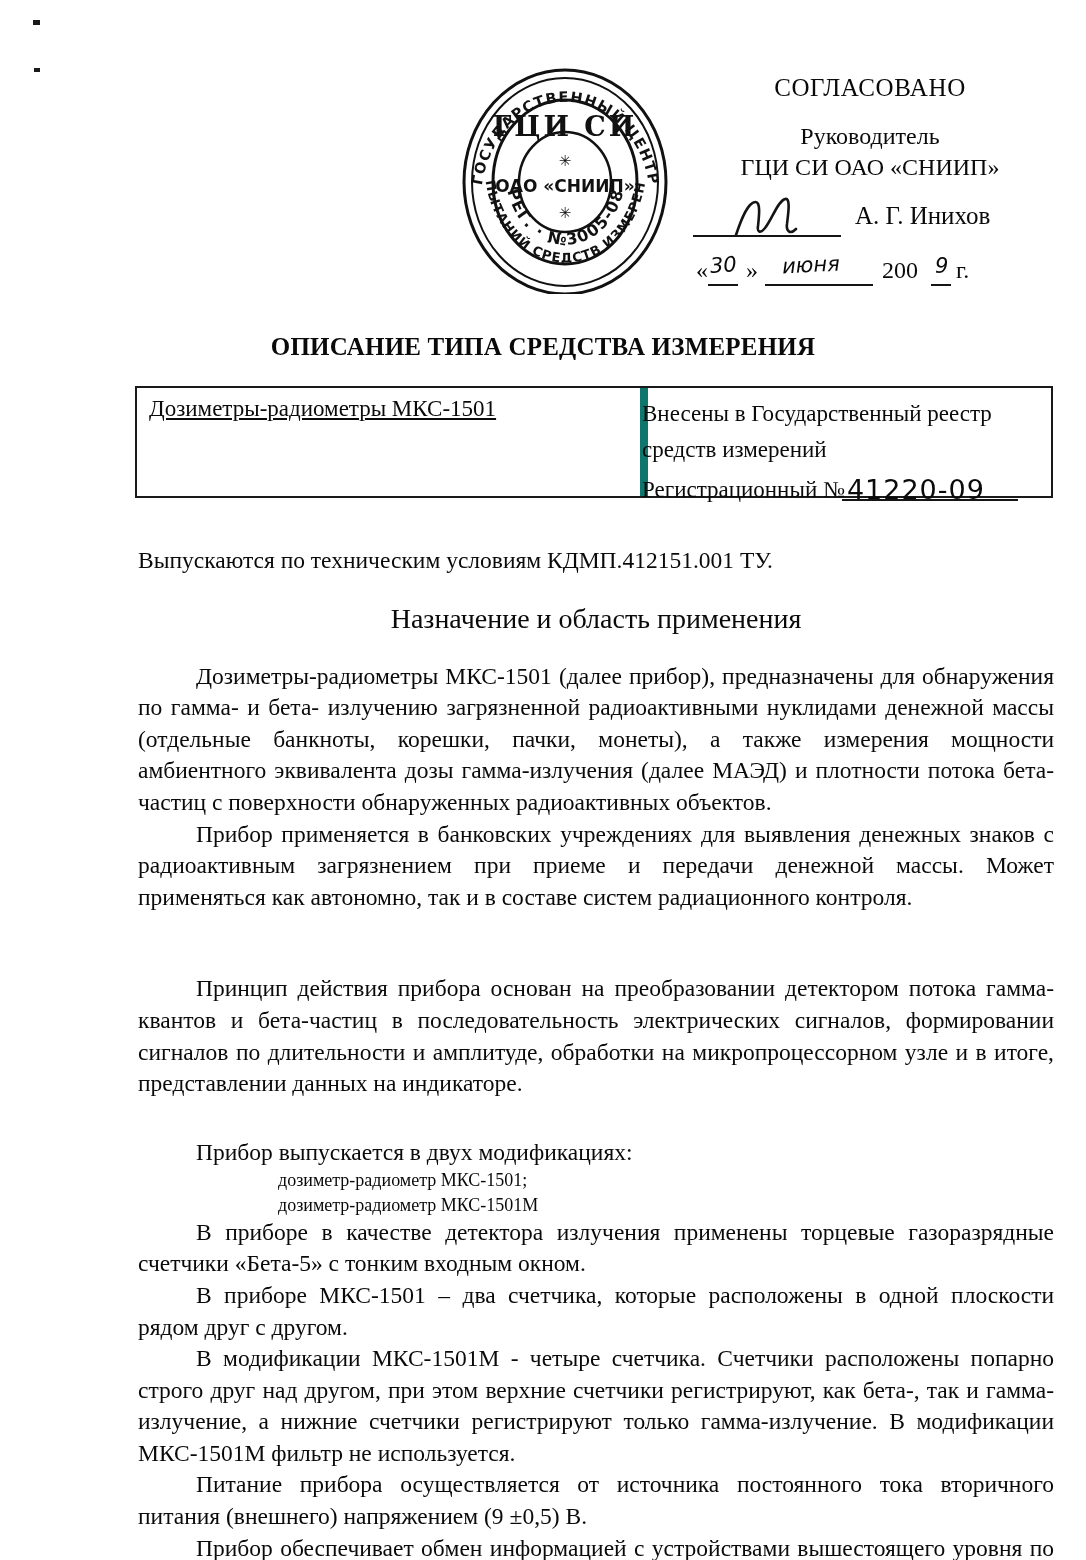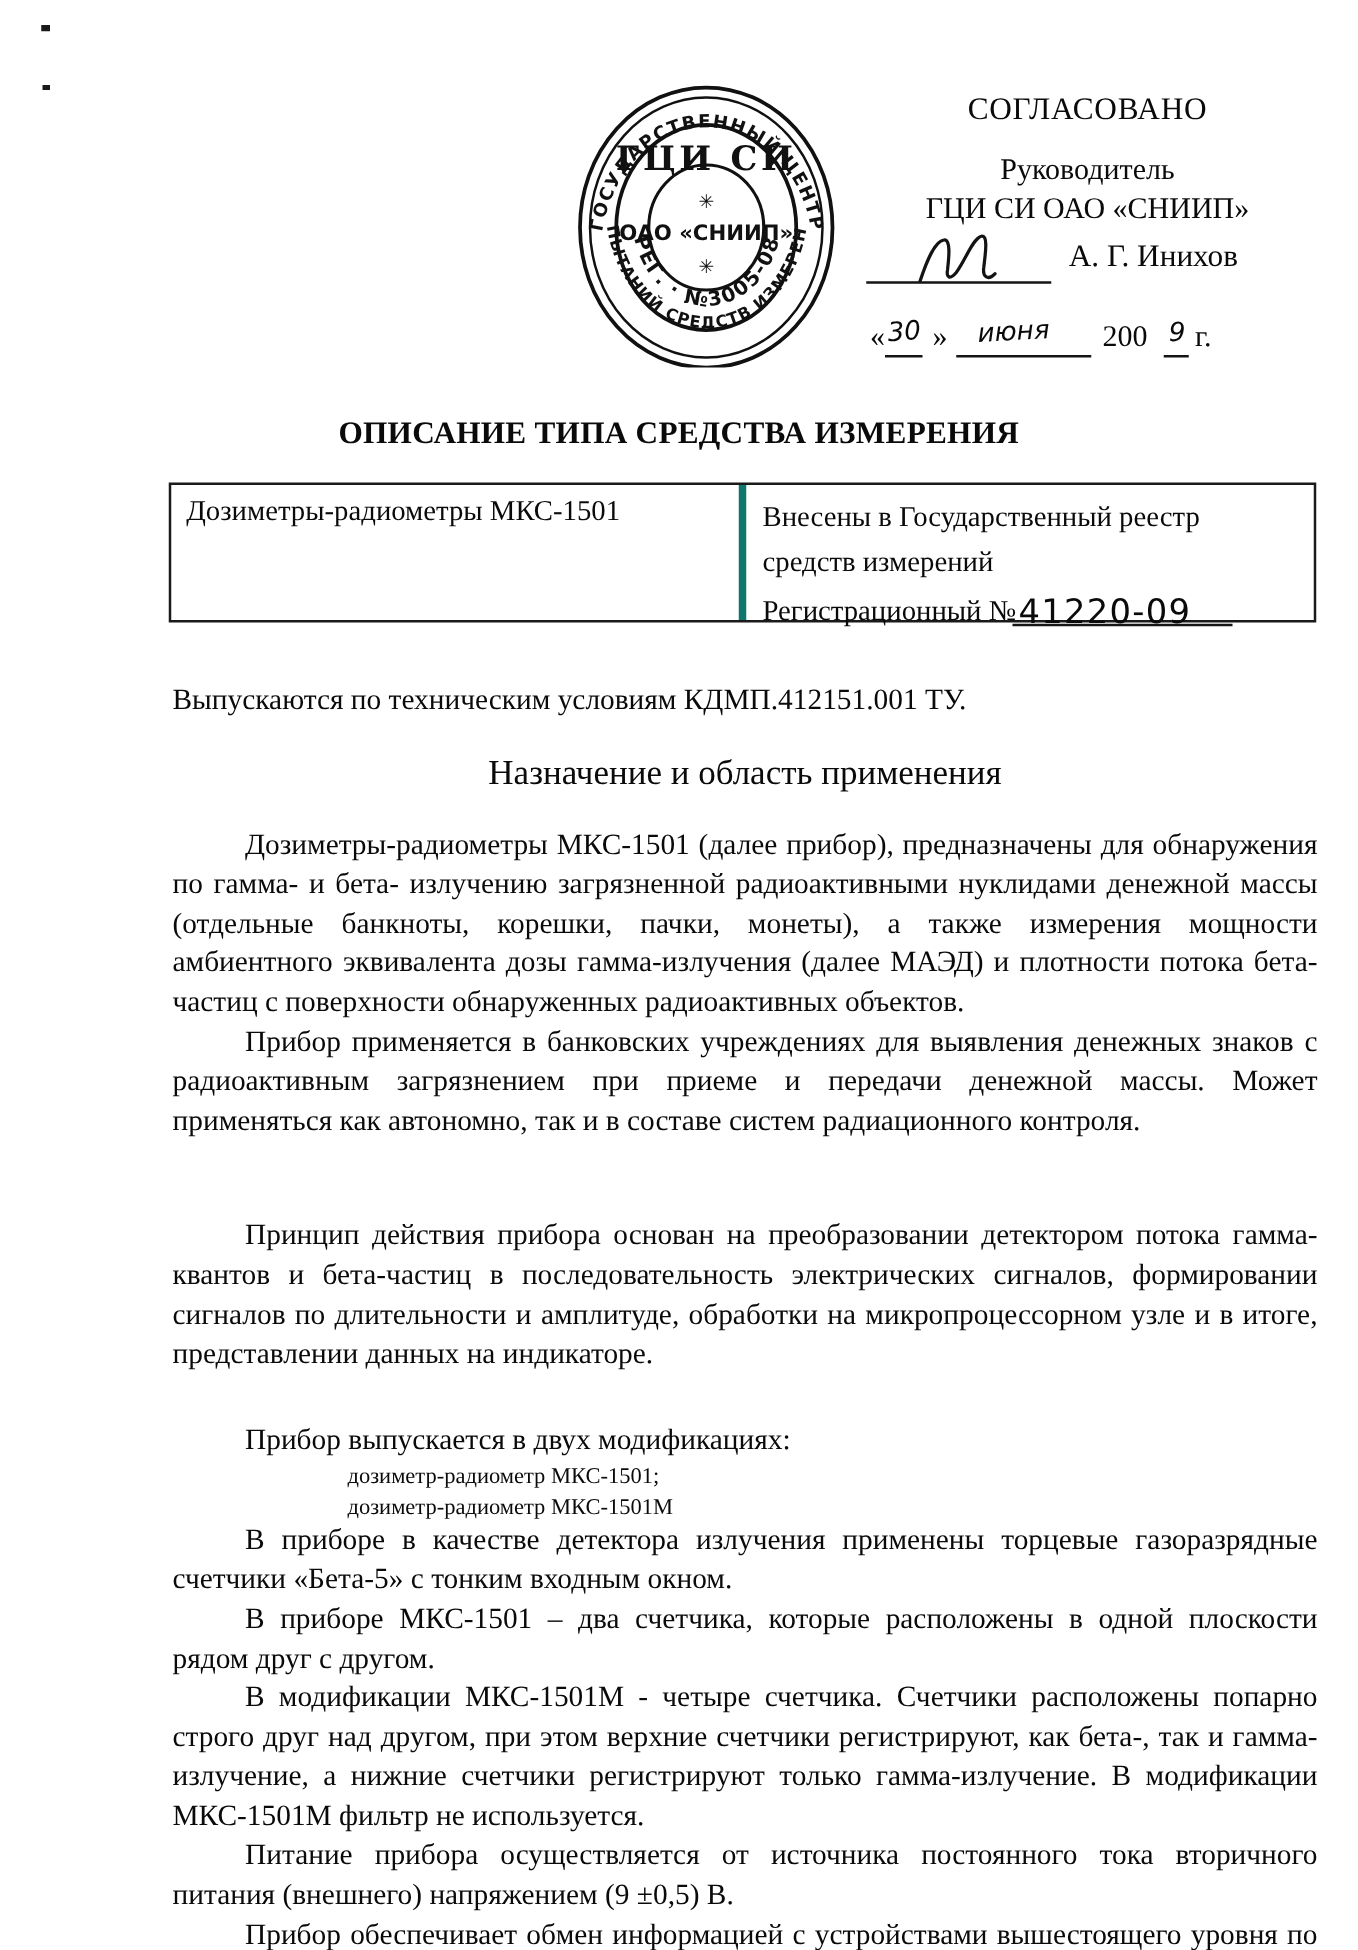--- a/index.html
+++ b/index.html
@@ -60,21 +60,21 @@
   }
   .approve-org {
     font-size: 24px;
     line-height: 1.28;
     white-space: nowrap;
   }
 
   .sign-row {
     position: absolute;
     left: 690px;
-    top: 125px;
+    top: 135px;
     width: 370px;
     height: 48px;
   }
   .sign-line {
     position: absolute;
     left: 3px;
     top: 38px;
     width: 148px;
     height: 2px;
     background: #151515;
@@ -192,37 +192,38 @@
     top: 386px;
     width: 918px;
     height: 112px;
     border: 2px solid #1a1a1a;
     box-sizing: border-box;
   }
   .reg-left {
     position: absolute;
     left: 0;
     top: 0;
-    width: 460px;
+    width: 511px;
     height: 100%;
     box-sizing: border-box;
-    border-right: 6px solid #0f766e;
+    border-right: 8px solid #0f766e;
     padding: 8px 0 0 12px;
+    text-decoration: underline;
   }
   .reg-left-text { font-size: 23px; }
   .reg-right {
     position: absolute;
     left: 460px;
     top: 0;
     right: 0;
     height: 100%;
     box-sizing: border-box;
     padding: 8px 0 0 13px;
   }
-  .reg-right div { font-size: 23px; line-height: 1.55; }
+  .reg-right div { font-size: 23px; line-height: 1.55; margin-left: 32px; }
   .reg-num-line { position: relative; white-space: nowrap; }
   .reg-num-hand {
     font-family: "DejaVu Sans", sans-serif;
     font-size: 27px;
     letter-spacing: 1px;
     position: relative;
     top: 2px;
     padding: 0 2px;
   }
   .reg-num-ul {

